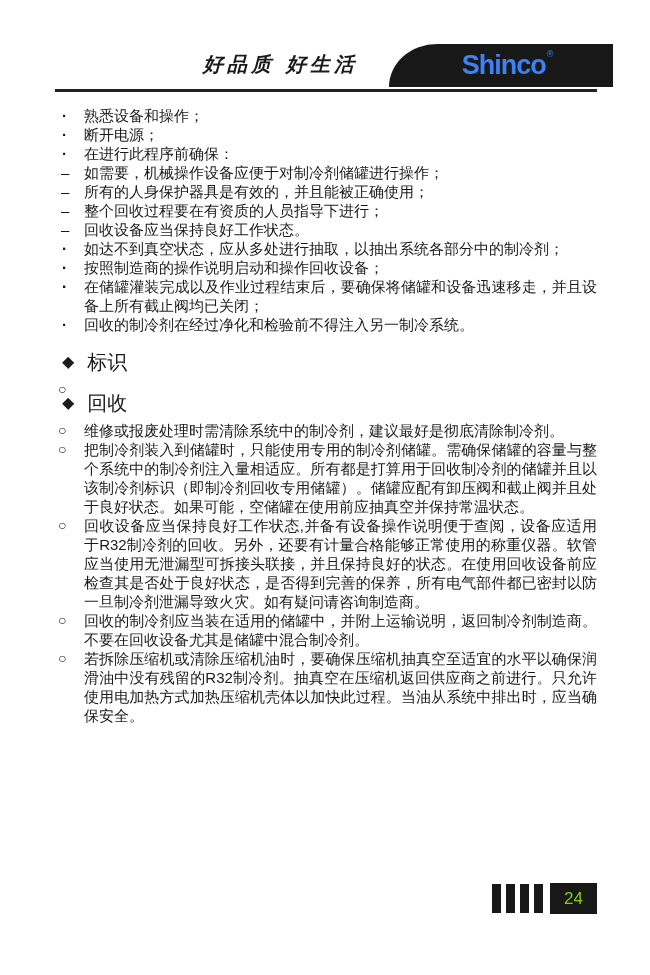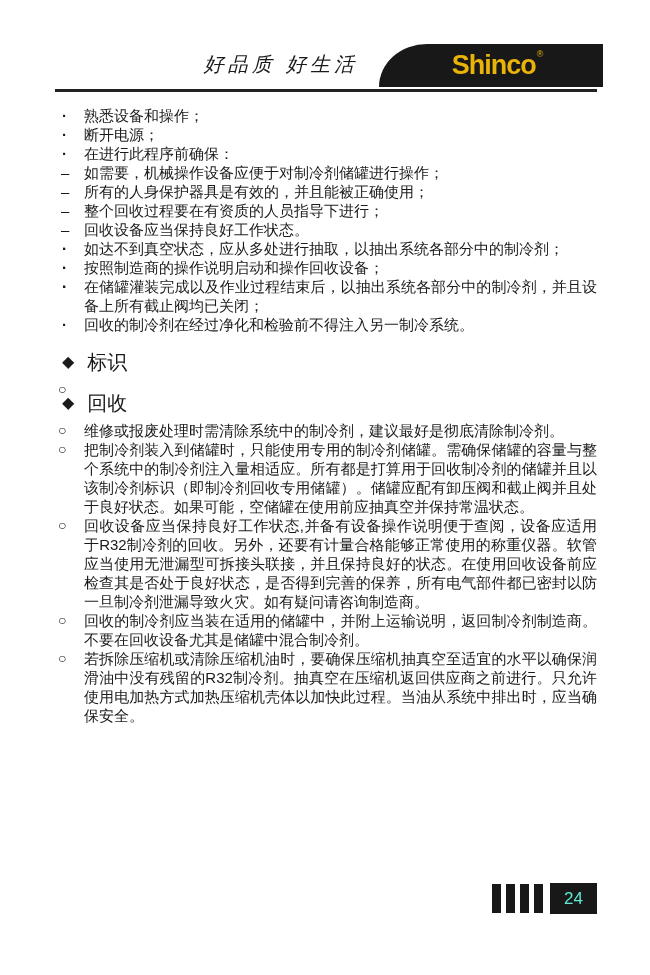--- a/index.html
+++ b/index.html
@@ -12,32 +12,32 @@
     width:650px;height:975px;
     font-family:"Liberation Sans","DejaVu Sans",sans-serif;
     color:var(--ink);
   }
   .page{position:relative;width:650px;height:975px;background:#fff;overflow:hidden;}
 
   
   .tagline{
     position:absolute;top:51px;right:292px;
     font-family:"DejaVu Serif","Liberation Serif",serif;
-    font-style:italic;font-weight:normal;
+    font-style:italic;font-weight:bold;
     font-size:20px;letter-spacing:4px;white-space:nowrap;
     color:var(--ink);
   }
   .banner{
-    position:absolute;top:44px;right:47px;
+    position:absolute;top:44px;right:37px;
     width:224px;height:43px;
     background:var(--banner);
     border-top-left-radius:48px 43px;
     display:flex;align-items:center;justify-content:center;
     padding-left:14px;
-    color:#eab308;white-space:nowrap;
+    color:#3b82f6;white-space:nowrap;
   }
   .brand-en{font-size:27px;font-weight:bold;letter-spacing:-1px;}
   .reg{font-size:9px;align-self:flex-start;margin:5px 1px 0 1px;}
   .brand-cn{font-size:23px;font-weight:bold;letter-spacing:1px;}
   .rule{
     position:absolute;top:89px;left:55px;width:542px;height:3px;
     background:#222;
   }
 
   
@@ -72,21 +72,21 @@
   }
 
   
   .footer-mark{
     position:absolute;top:883px;right:53px;
     display:flex;align-items:center;gap:5px;
   }
   .bar{width:9px;height:29px;background:var(--banner);}
   .pagenum-box{
     width:47px;height:31px;margin-left:2px;
-    background:var(--banner);color:#5eead4;
+    background:var(--banner);color:#84cc16;
     display:flex;align-items:center;justify-content:center;
     font-size:17px;
   }
 </style>
 </head>
 <body>
 
 <div class="page">
 
   <header>
@@ -106,21 +106,21 @@
         <li><span class="marker dash">–</span><span class="text">如需要，机械操作设备应便于对制冷剂储罐进行操作；</span></li>
         <li><span class="marker dash">–</span><span class="text">所有的人身保护器具是有效的，并且能被正确使用；</span></li>
         <li><span class="marker dash">–</span><span class="text">整个回收过程要在有资质的人员指导下进行；</span></li>
         <li><span class="marker dash">–</span><span class="text">回收设备应当保持良好工作状态。</span></li>
         <li><span class="marker dot">·</span></li>
         <li><span class="marker dot">·</span><span class="text">如达不到真空状态，应从多处进行抽取，以抽出系统各部分中的制冷剂；</span></li>
         <li><span class="marker dot">·</span></li>
         <li><span class="marker dot">·</span><span class="text">按照制造商的操作说明启动和操作回收设备；</span></li>
         <li><span class="marker dot">·</span></li>
         <li><span class="marker dot">·</span></li>
-        <li><span class="marker dot">·</span><span class="text">在储罐灌装完成以及作业过程结束后，以抽出系统各部分中的制冷剂，并且设备上所有截止阀均已关闭；</span></li>
+        <li><span class="marker dot">·</span><span class="text">在储罐灌装完成以及作业过程结束后，要确保将储罐和设备迅速移走，并且设备上所有截止阀均已关闭；</span></li>
         <li><span class="marker dot">·</span><span class="text">回收的制冷剂在经过净化和检验前不得注入另一制冷系统。</span></li>
       </ul>
     <div id="sections">
         <div class="section">
           <h2 class="section-heading">
             <span class="diamond">◆</span>
             <span class="section-title">标识</span>
           </h2>
           <p class="section-item"><span class="circle">○</span></p>
         </div>

